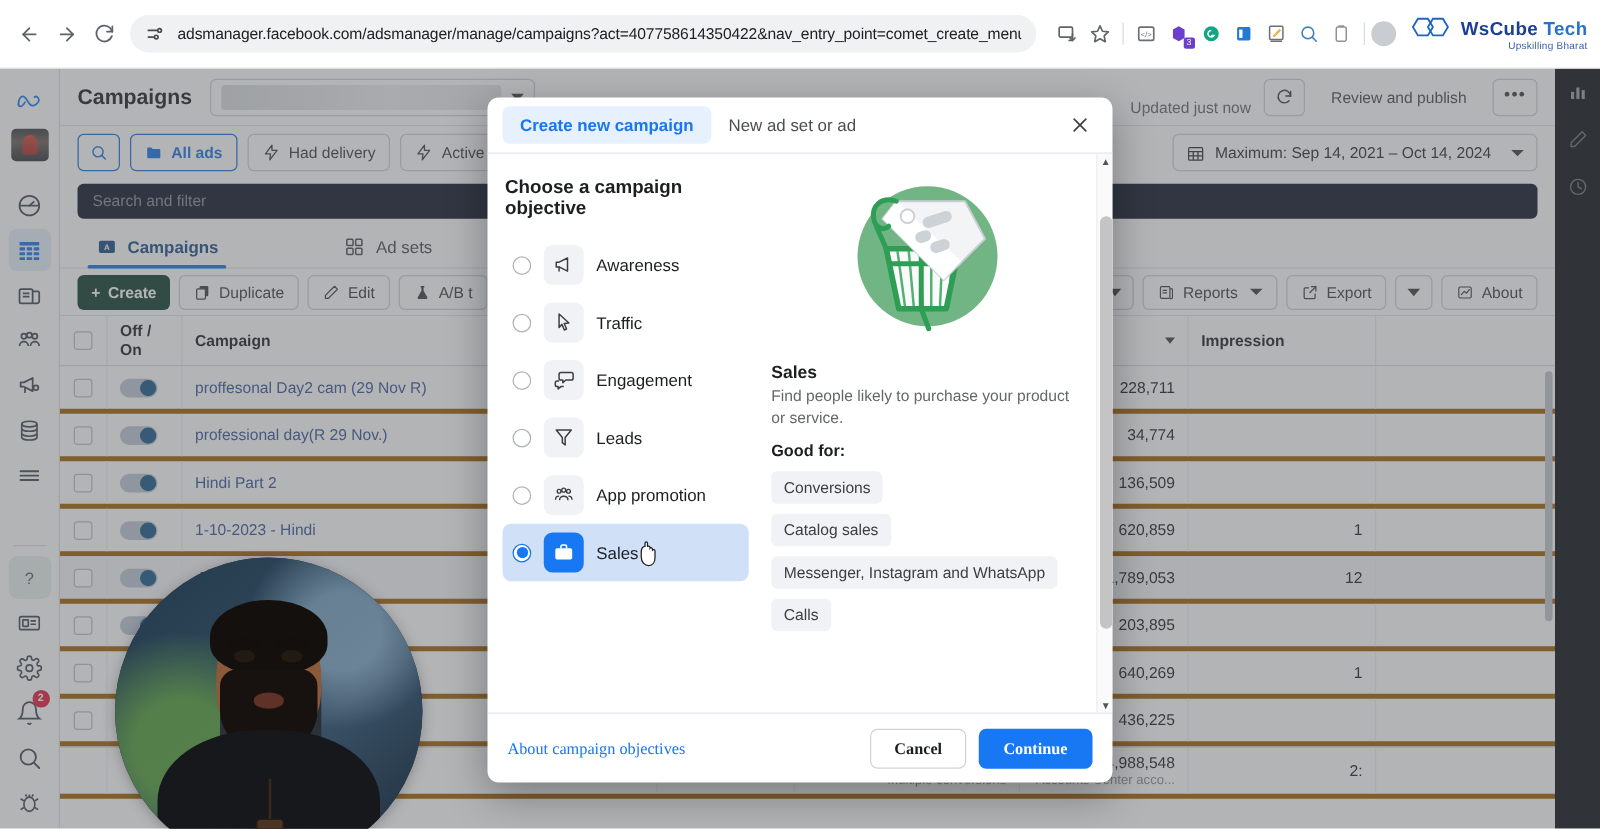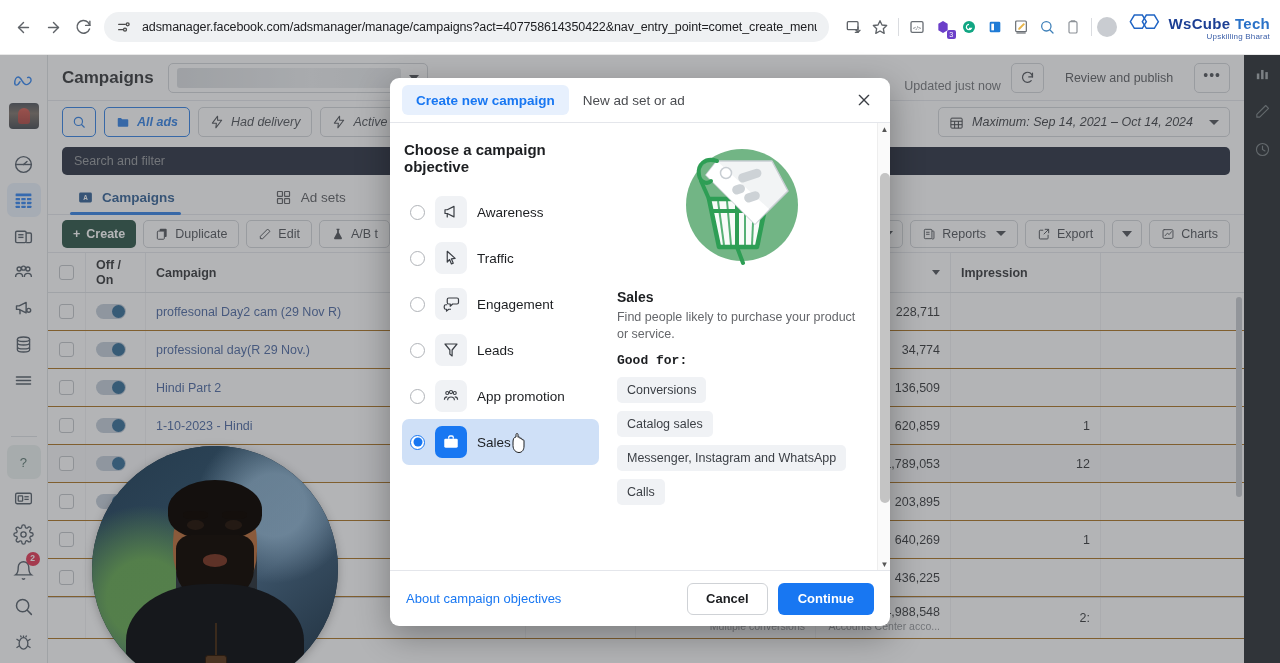--- a/index.html
+++ b/index.html
@@ -111,21 +111,21 @@
   }
   .icon-btn svg{width:15px;height:15px;}
   .ghost-btn {
     height:30px; border-radius:5px; background:#fff; border:1px solid transparent;
     display:flex;align-items:center;padding:0 10px;font-size:12.5px;color:#4a4c50;
   }
 
   
   .filters {
     position:absolute; left:48px; top:46px; right:36px; height:42px; background:#fff;
-    display:flex; align-items:center; padding: 0 14px; gap:8px;font-style:italic;
+    display:flex; align-items:center; padding: 0 14px; gap:8px;
   }
   .pill {
     height:30px; border:1px solid #cfd2d6; border-radius:5px; background:#fff;
     display:flex;align-items:center;gap:7px;padding:0 11px;font-size:12.5px;color:#3b3f45;
   }
   .pill.sq { width:34px; padding:0; justify-content:center;}
   .pill.sel { border-color:#1b74e4; color:#1b74e4; font-weight:700;}
   .pill svg{width:14px;height:14px;}
   .date-pill{
     margin-left:auto; height:30px; border:1px solid #cfd2d6; border-radius:5px; background:#fff;
@@ -177,21 +177,21 @@
   .thead{ display:flex; height:40px; border-bottom:1px solid #dcdfe3; background:#fff; align-items:stretch;}
   .th{ display:flex; align-items:center; font-size:12.5px; font-weight:700; color:#1c1e21;
        padding: 0 10px; border-right:1px solid #e9ebee;}
   .c-chk{width:38px; justify-content:center;}
   .c-onoff{width:60px;}
   .c-name{width:380px;}
   .c-del{width:110px;}
   .c-res{width:180px;}
   .c-reach{width:135px;}
   .c-imp{width:150px;}
-  .tr{ display:flex; height:38px; border-bottom:1px solid #a16207; align-items:stretch;}
+  .tr{ display:flex; height:38px; border-bottom:4px solid #a16207; align-items:stretch;}
   .td{ display:flex; align-items:center; font-size:12.5px; color:#1c1e21; padding:0 10px;
        border-right:1px solid #f0f1f3;}
   .td.num{ justify-content:flex-end; flex-direction:column; align-items:flex-end; justify-content:center;}
   .cell-main{font-size:12.5px;color:#1c1e21;}
   .cell-sub{font-size:10.5px;color:#8a8d91;margin-top:1px;}
   .link{ color:#385898; }
   .chk{width:15px;height:15px;border:1px solid #bcc0c4;border-radius:3px;background:#fff;}
   .toggle{width:30px;height:15px;border-radius:8px;background:#bcc8d4;position:relative;}
   .toggle:after{content:"";position:absolute;right:1px;top:1px;width:13px;height:13px;border-radius:50%;background:#1b5b8a;}
   .res-val{display:flex;align-items:baseline;gap:2px;}
@@ -224,29 +224,29 @@
     width:9px;height:9px;border-radius:50%;background:#1877f2;}
   .obj-ico{ width:32px;height:32px;border-radius:7px;background:#f0f2f5;display:flex;align-items:center;justify-content:center;color:#3b3f45;flex:0 0 auto;}
   .obj-row.sel .obj-ico{ background:#1877f2; color:#fff;}
   .obj-ico svg{width:18px;height:18px;}
   .obj-label{ font-size:13.5px;color:#1c1e21;}
 
   .desc-col{ flex:1 1 auto; padding: 16px 22px 0 10px; position:relative;}
   .illus{ width:142px;height:142px;margin: 0 auto 8px auto; position:relative;}
   .desc-h{ font-size:14px;font-weight:700;color:#1c1e21;margin-bottom:4px;}
   .desc-p{ font-size:12.5px;color:#65676b;line-height:1.35; margin-bottom:10px;}
-  .good-h{ font-size:13px;font-weight:700;color:#1c1e21;margin-bottom:9px;font-family:Liberation Mono, monospace;}
+  .good-h{ font-size:13px;font-weight:700;color:#1c1e21;margin-bottom:9px;}
   .tag{ display:inline-block; background:#f0f2f5; border-radius:5px; padding:6px 10px;
         font-size:12.5px;color:#3b3f45; margin-bottom:8px;}
   .mscroll-track{ position:absolute; right:0; top:0; width:13px; bottom:0; background:#fafafa; border-left:1px solid #eee;}
   .mscroll-up,.mscroll-dn{position:absolute;left:0;width:13px;height:12px;display:flex;align-items:center;justify-content:center;color:#555;font-size:8px;}
   .mscroll-up{top:0;} .mscroll-dn{bottom:0;}
   .mscroll-thumb{position:absolute;left:1.5px;top:50px;width:10px;height:330px;background:#c4c4c4;border-radius:5px;}
   .modal-foot{ height:56px; flex:0 0 auto; border-top:1px solid #e4e6eb; display:flex; align-items:center;
-    padding: 0 16px; gap:10px;}
+    padding: 0 16px; gap:10px;font-family:Liberation Serif, serif;}
   .foot-link{ font-size:13px;color:#1877f2;}
   .btn-cancel{ margin-left:auto; height:32px;border:1px solid #cfd2d6;border-radius:6px;background:#fff;
     padding:0 18px;display:flex;align-items:center;font-size:13px;color:#1c1e21;font-weight:600;}
   .btn-continue{ height:32px;border-radius:6px;background:#1877f2;color:#fff;padding:0 20px;
     display:flex;align-items:center;font-size:13px;font-weight:700;}
 
   
   .cursor{ position:absolute; left:511px; top:432px; z-index: 80; width:16px;height:22px;}
 
   
@@ -656,21 +656,21 @@
         <span>Export</span>
       </div>
       <div class="btn-o" style="padding:0 9px">
         <span class="caret" style="margin:0"></span>
       </div>
       <div class="btn-o">
         <svg viewBox="0 0 24 24" fill="none" stroke="currentColor" stroke-width="1.6" stroke-linecap="round">
             <rect x="3.5" y="4.5" width="17" height="15" rx="2"></rect>
             <polyline points="7 15 11 10.5 14 13 18 8"></polyline>
           </svg>
-        <span>Charts</span>
+        <span>About</span>
       </div>
     </div>
 
     <div class="table">
       <div class="thead">
         <div class="th c-chk">
             <span class="chk"></span>
           </div>
         <div class="th c-onoff" style="flex-direction:column;align-items:flex-start;justify-content:center;line-height:1.15">
           <span>Off /</span>

